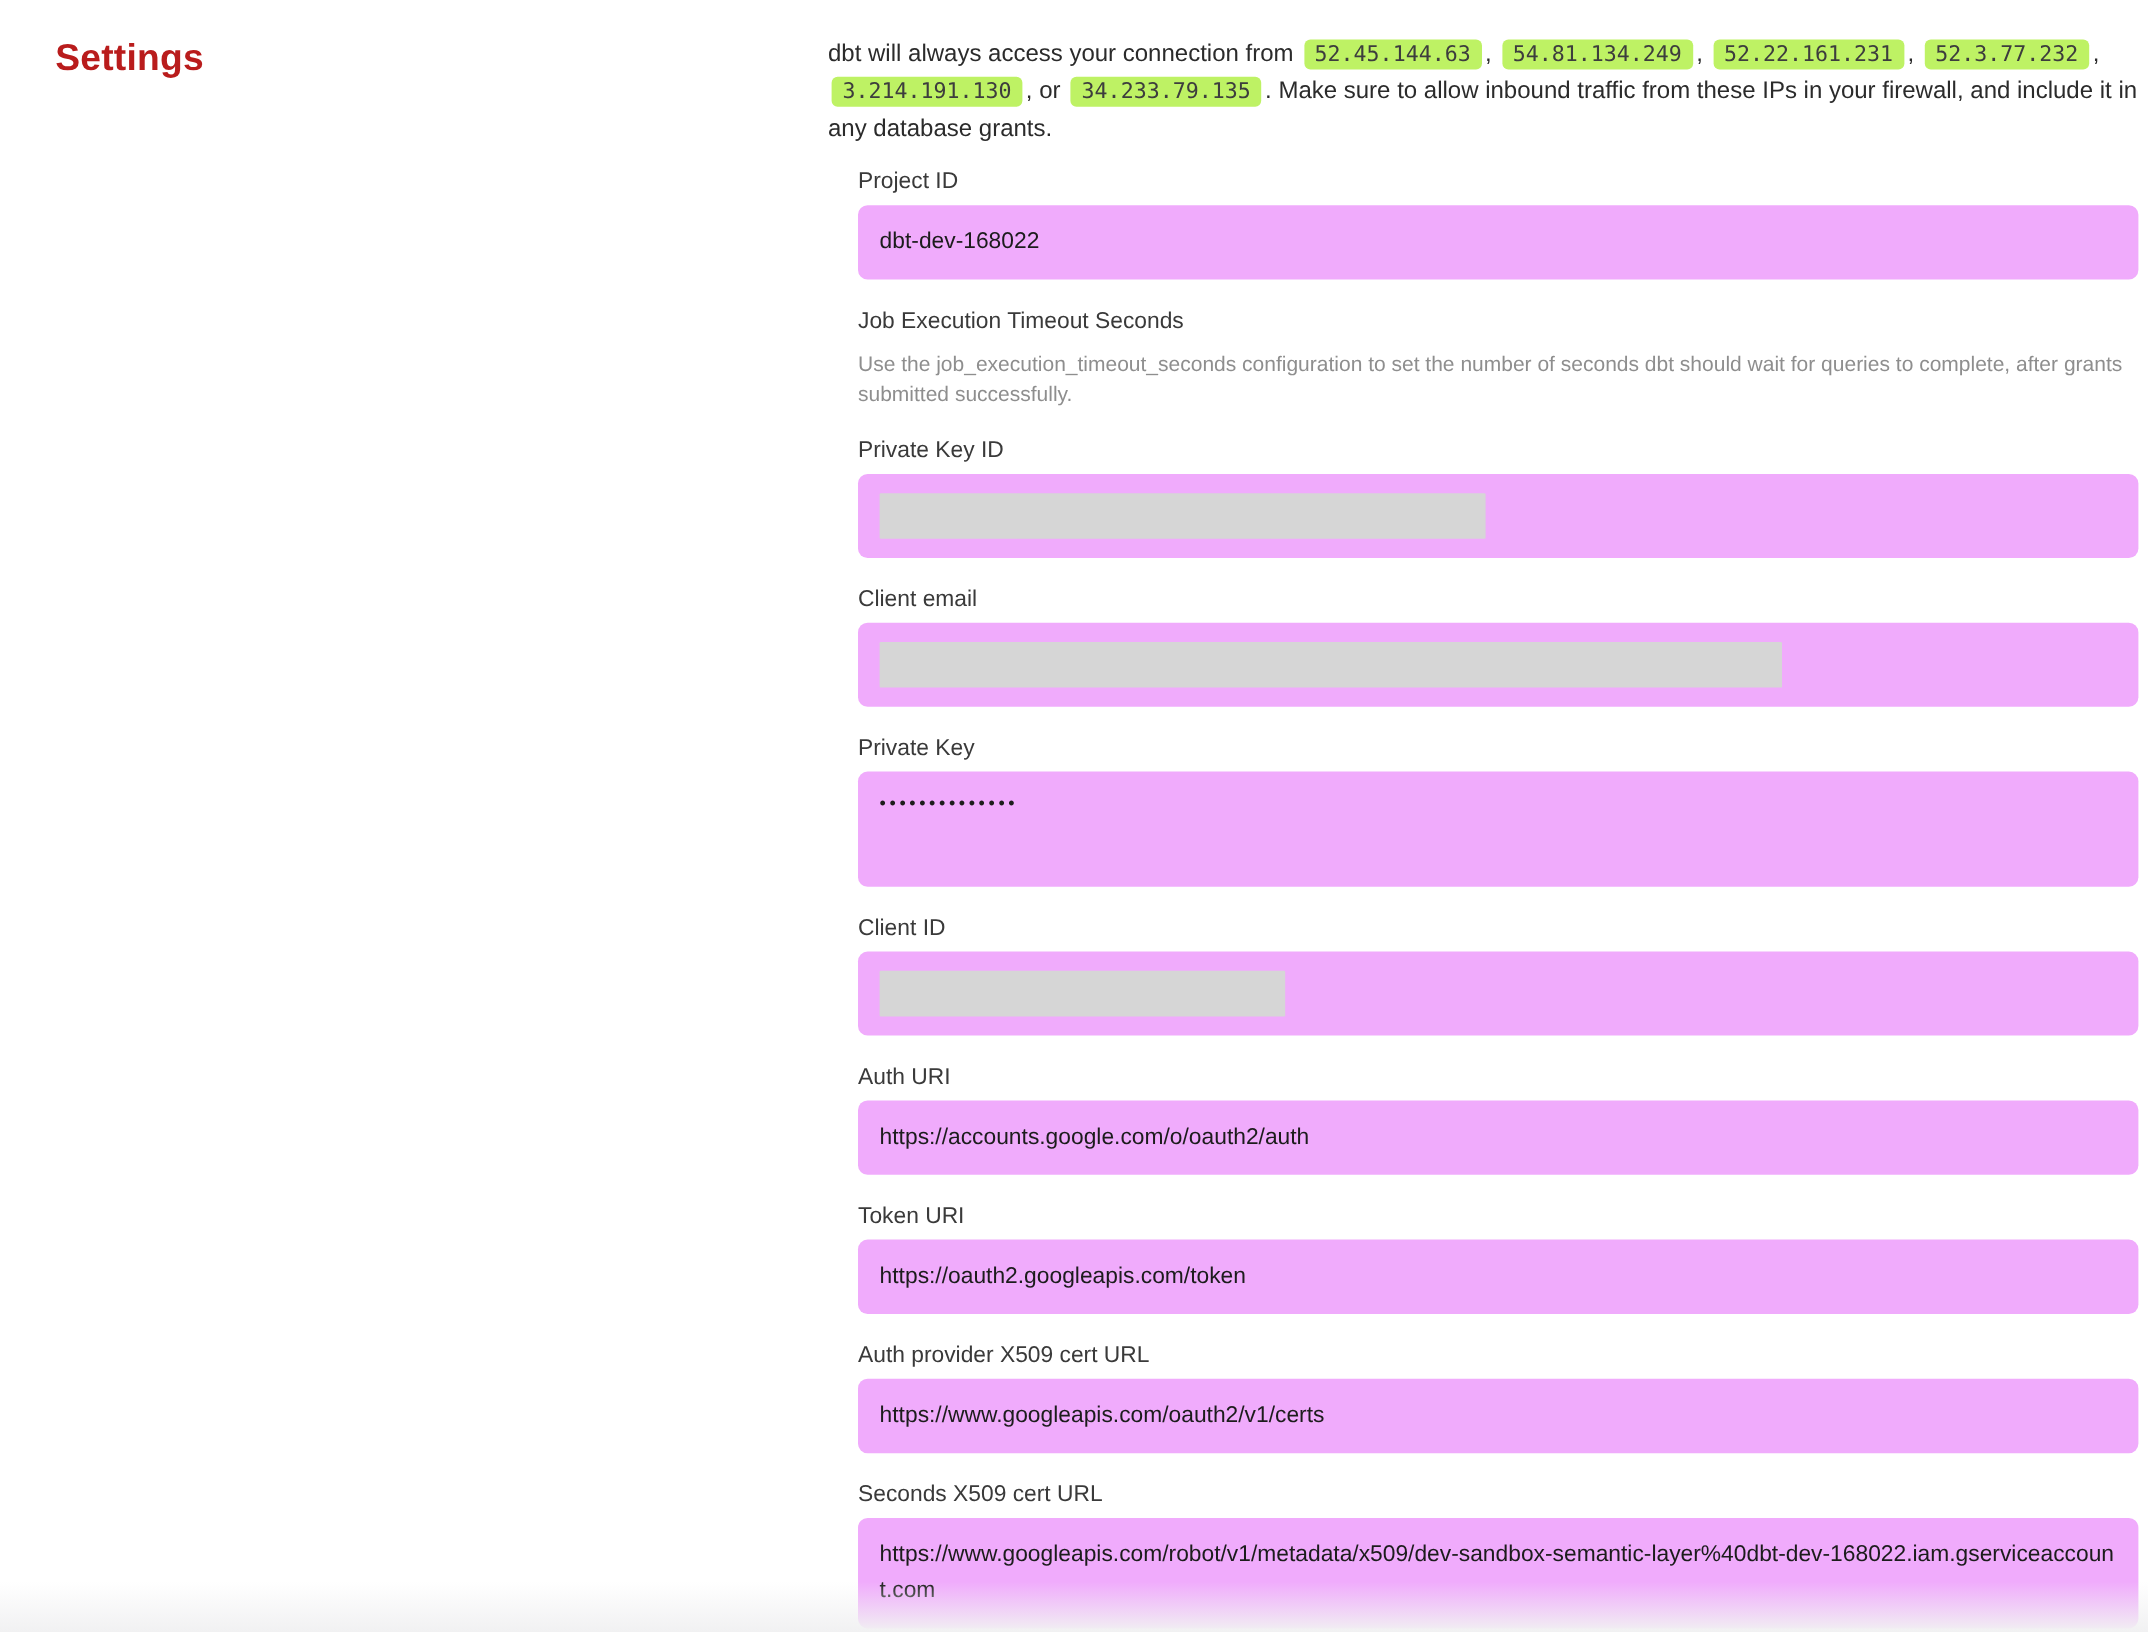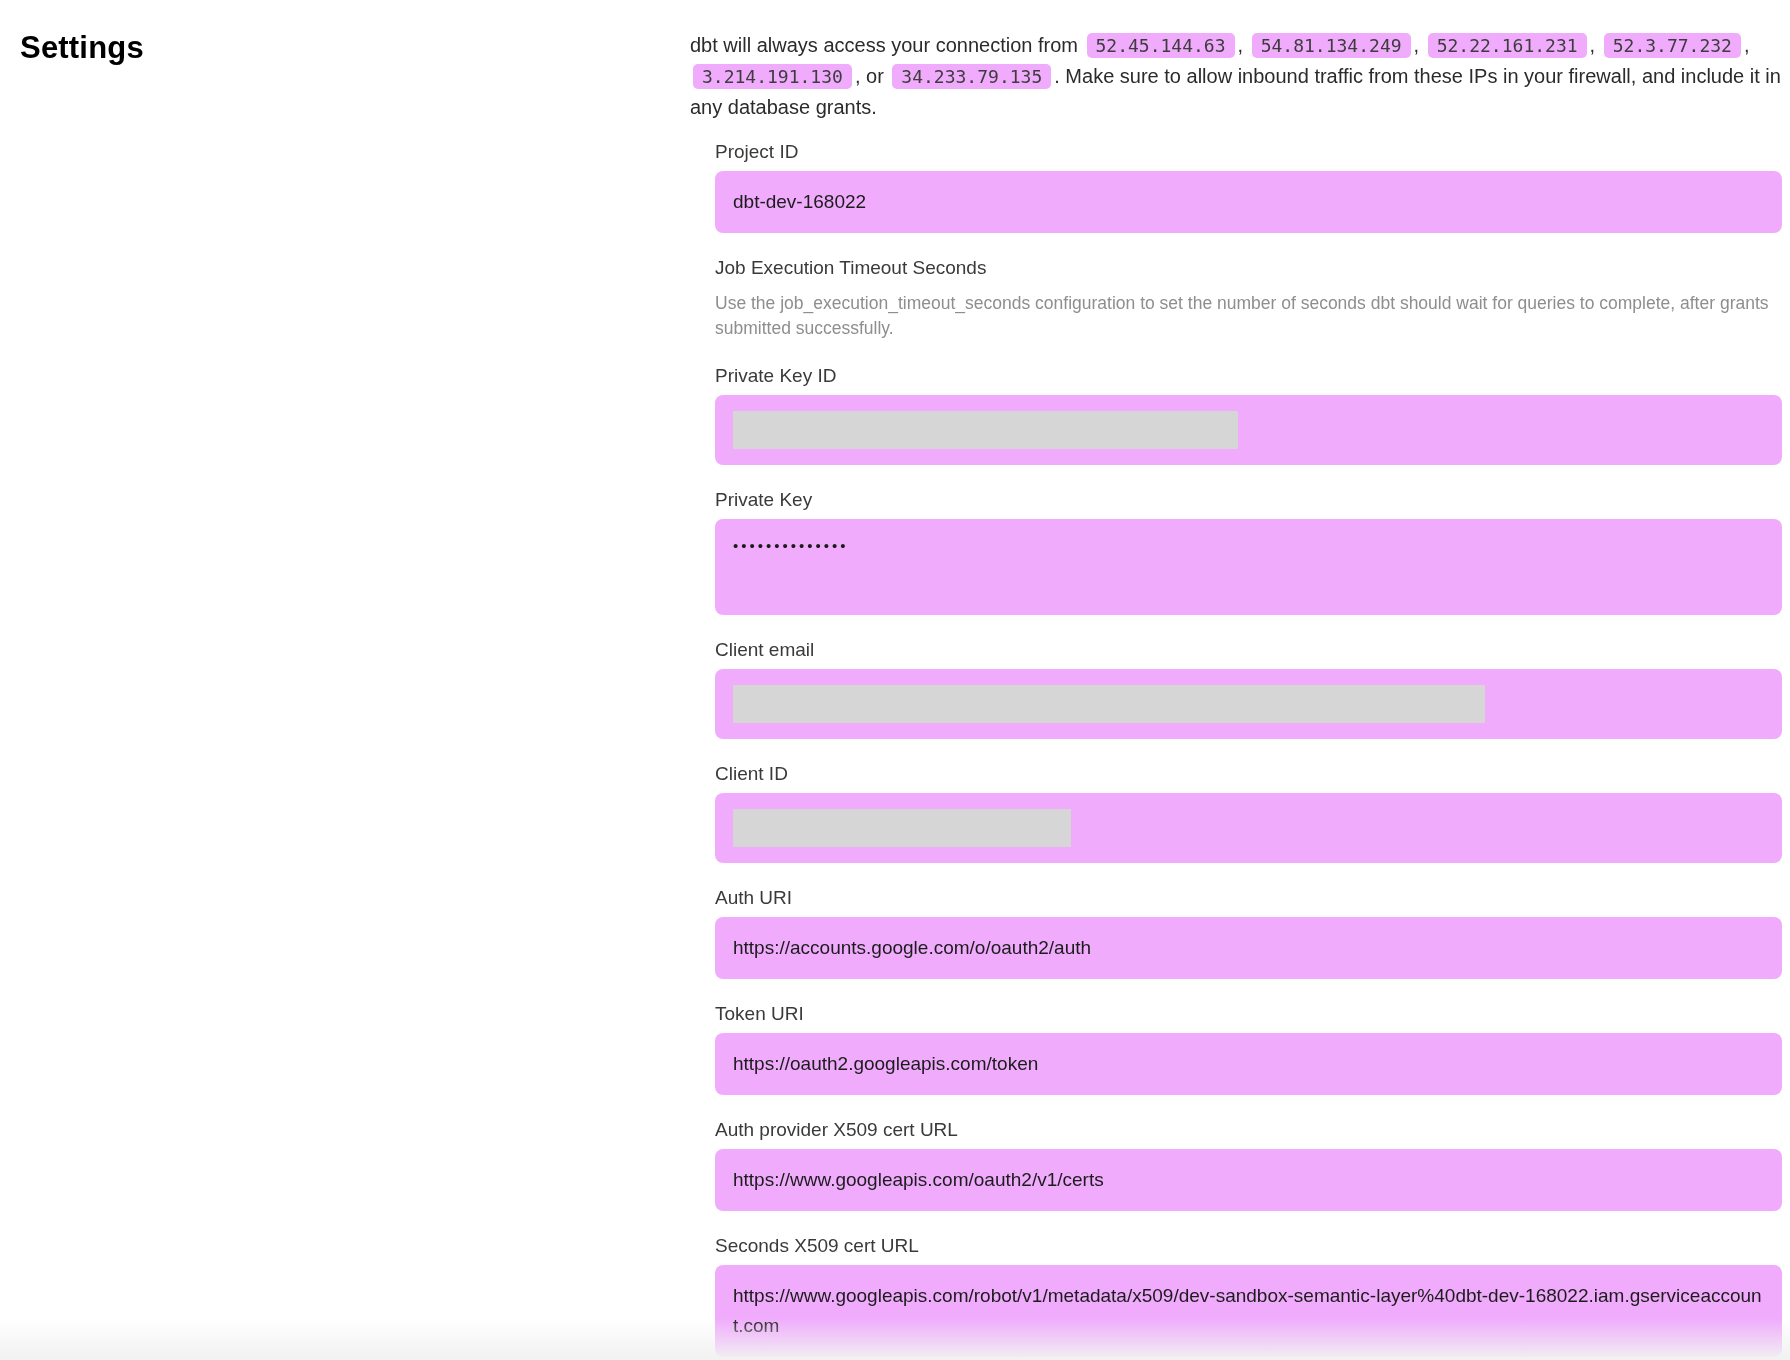--- a/index.html
+++ b/index.html
@@ -6,43 +6,43 @@
   html, body { width: 1790px; height: 1360px; }
   body {
     font-family: "Liberation Sans", sans-serif;
     background: #ffffff;
     color: #262626;
     position: relative;
     overflow: hidden;
   }
   .page-heading {
     position: absolute;
-    left: 20px;
+    left: 46px;
     top: 30px;
     font-size: 31px;
     font-weight: 700;
-    color: #000000;
+    color: #b91c1c;
     letter-spacing: 0.2px;
   }
   .main-col {
     position: absolute;
     left: 690px;
     top: 30px;
     width: 1092px;
   }
   .intro {
     font-size: 20px;
     line-height: 31px;
     color: #2b2b2b;
     margin-bottom: 18px;
   }
   .chip {
     font-family: "DejaVu Sans Mono", monospace;
     font-size: 18px;
-    background: #f0abfc;
+    background: #bef264;
     color: #3d3d3d;
     border-radius: 5px;
     padding: 2px 9px;
     margin: 2px 3px;
     white-space: nowrap;
   }
   .form-group { margin-bottom: 24px; margin-left: 25px; }
   .form-label {
     font-size: 19px;
     color: #3a3a3a;
@@ -119,30 +119,30 @@
   </div>
 
   <div class="form-group">
     <div class="form-label">Private Key ID</div>
     <div class="form-field">
       <span class="redacted" style="width:505px;"></span>
     </div>
   </div>
 
   <div class="form-group">
-    <div class="form-label">Private Key</div>
-    <div class="form-field tall">
-      <span class="dots">••••••••••••••</span>
+    <div class="form-label">Client email</div>
+    <div class="form-field">
+      <span class="redacted" style="width:752px;"></span>
     </div>
   </div>
 
   <div class="form-group">
-    <div class="form-label">Client email</div>
-    <div class="form-field">
-      <span class="redacted" style="width:752px;"></span>
+    <div class="form-label">Private Key</div>
+    <div class="form-field tall">
+      <span class="dots">••••••••••••••</span>
     </div>
   </div>
 
   <div class="form-group">
     <div class="form-label">Client ID</div>
     <div class="form-field">
       <span class="redacted" style="width:338px;"></span>
     </div>
   </div>
 

